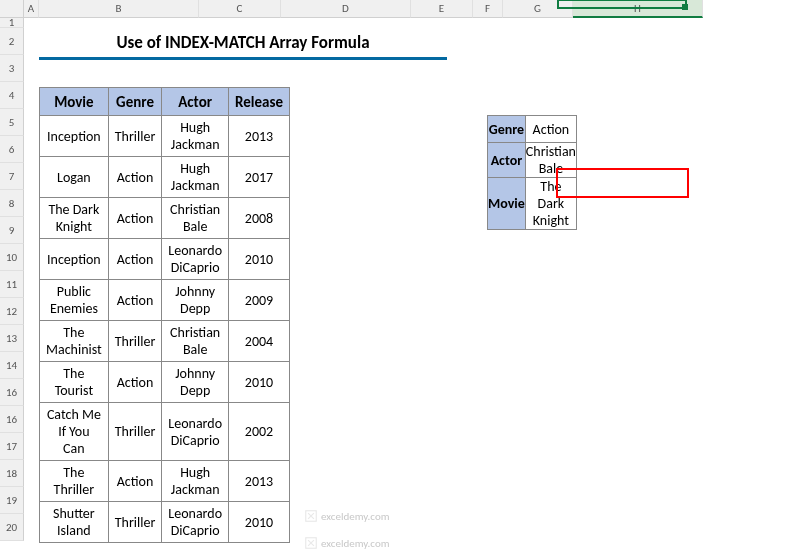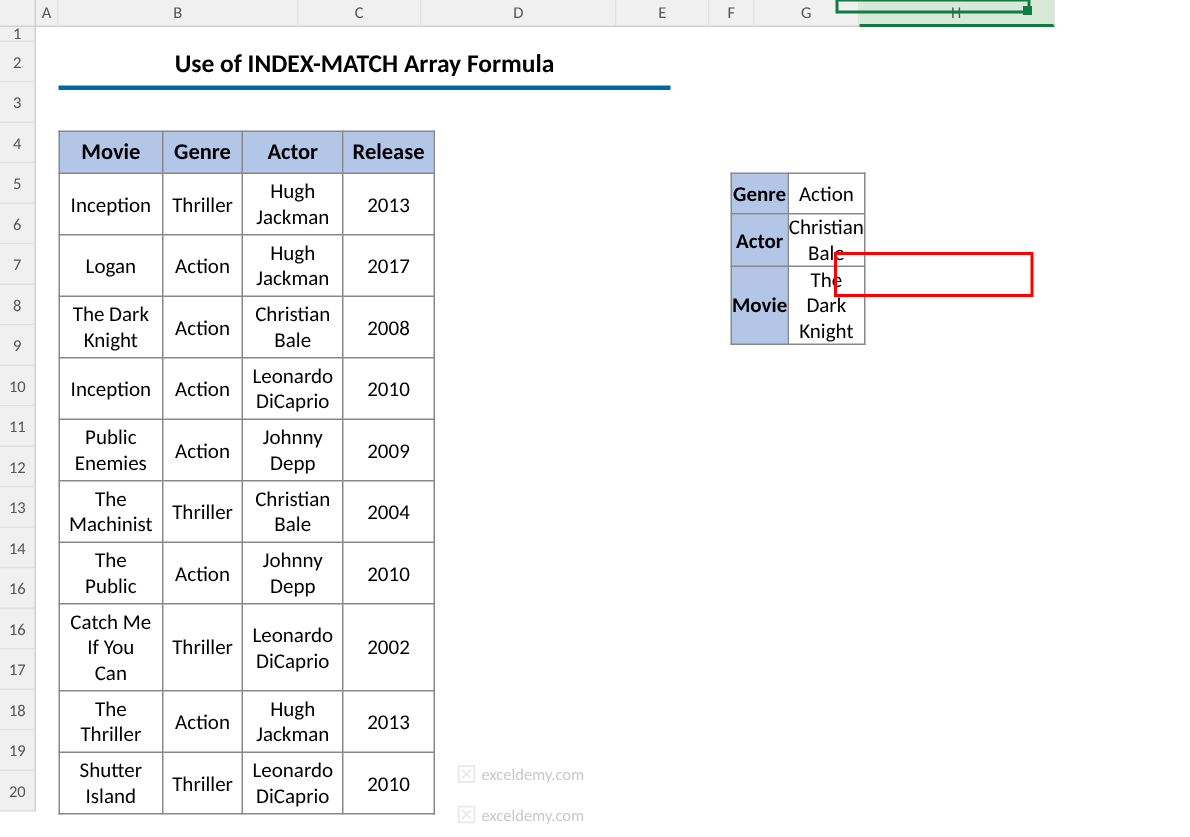--- a/index.html
+++ b/index.html
@@ -242,21 +242,21 @@
           <td class="col-actor">Johnny Depp</td>
           <td class="col-release">2009</td>
         </tr>
         <tr>
           <td class="col-movie">The Machinist</td>
           <td class="col-genre">Thriller</td>
           <td class="col-actor">Christian Bale</td>
           <td class="col-release">2004</td>
         </tr>
         <tr>
-          <td class="col-movie">The Public</td>
+          <td class="col-movie">The Tourist</td>
           <td class="col-genre">Action</td>
           <td class="col-actor">Johnny Depp</td>
           <td class="col-release">2010</td>
         </tr>
         <tr>
           <td class="col-movie">Catch Me If You Can</td>
           <td class="col-genre">Thriller</td>
           <td class="col-actor">Leonardo DiCaprio</td>
           <td class="col-release">2002</td>
         </tr>

